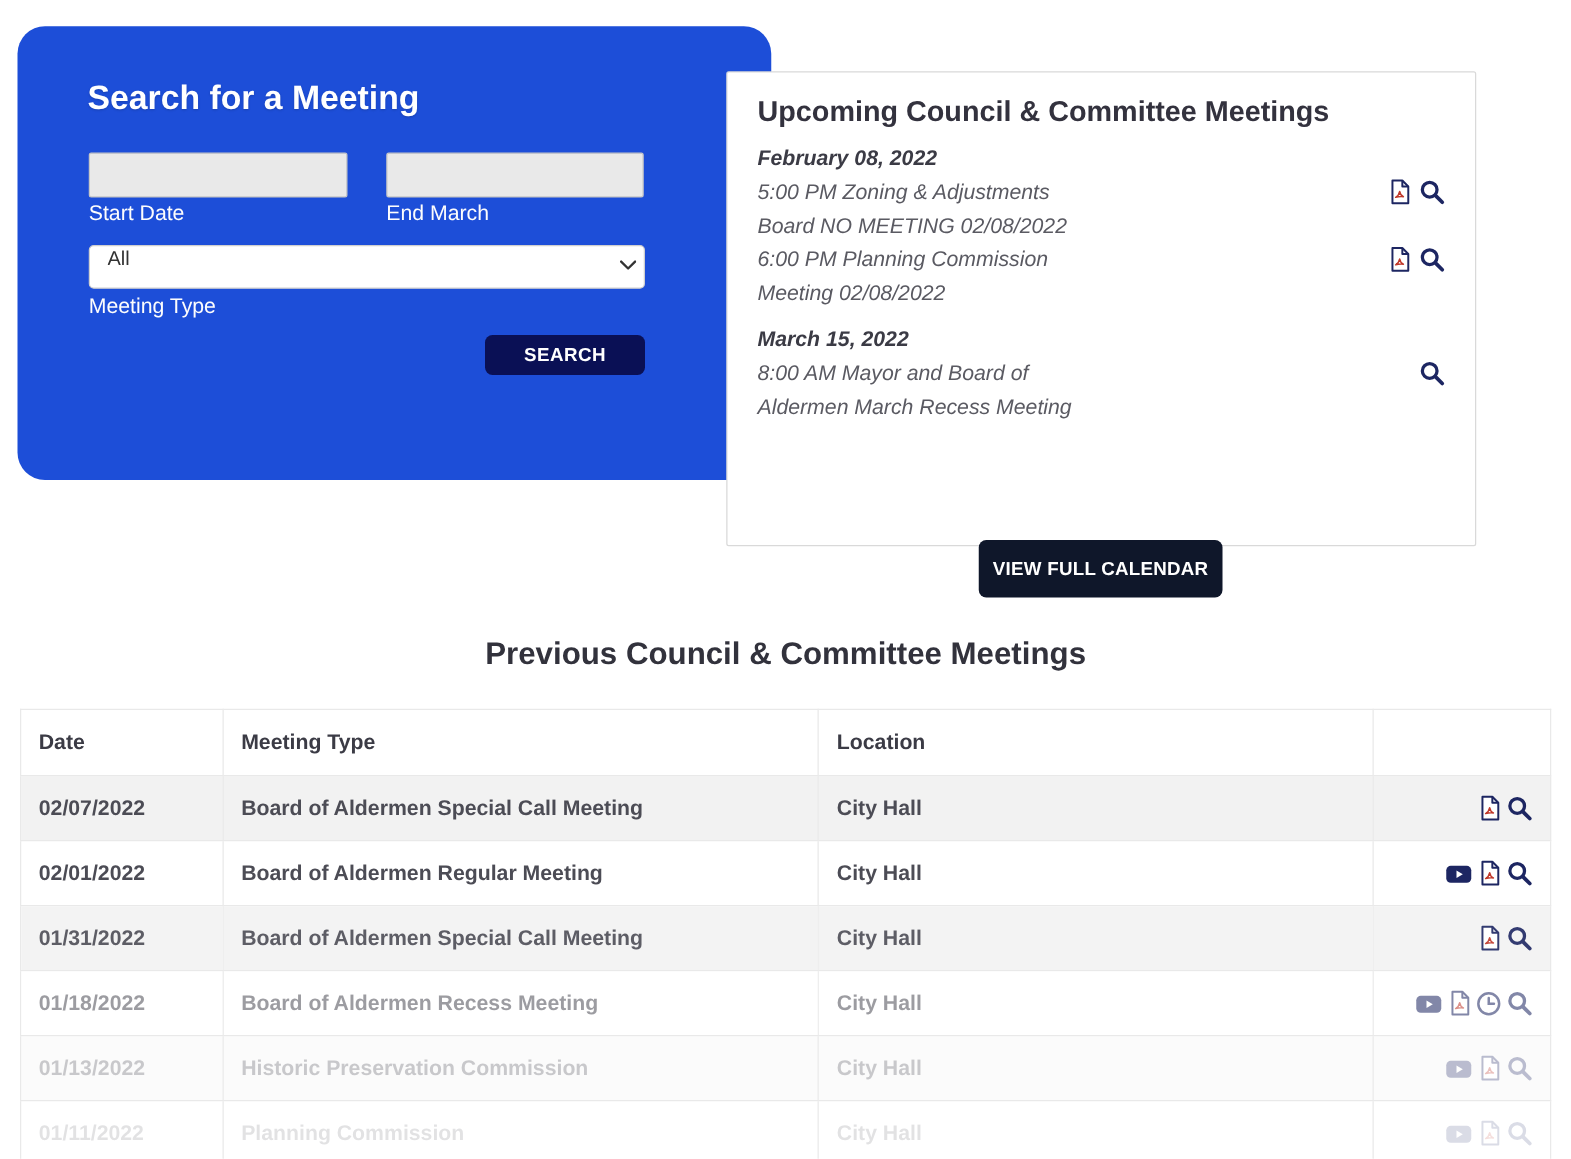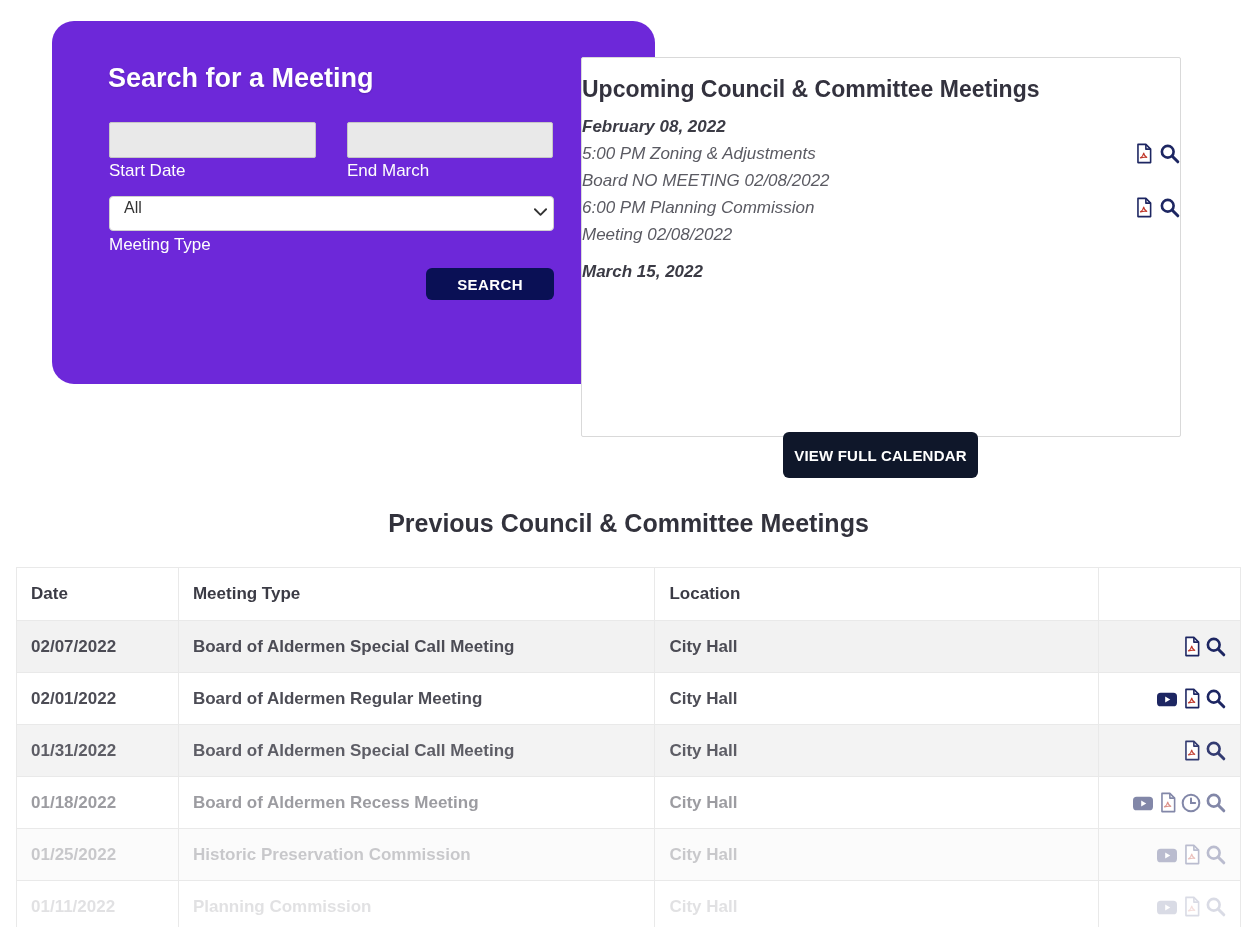--- a/index.html
+++ b/index.html
@@ -2,21 +2,21 @@
 <html><head>
 <meta charset="utf-8">
 <style>
   * { margin:0; padding:0; box-sizing:border-box; }
   html,body { width:1257px; height:927px; overflow:hidden; background:#ffffff;
     font-family:"Liberation Sans", sans-serif; }
   .page { position:relative; width:1257px; height:927px; }
 
   
   .search-panel { position:absolute; left:14px; top:21px; width:603px; height:363px;
-    background:#6d28d9; border-radius:22px;margin-left:38px; }
+    background:#1d4ed8; border-radius:22px; }
   .search-title { position:absolute; left:56px; top:42px; color:#ffffff;
     font-size:27px; font-weight:700; text-shadow:0 1px 2px rgba(0,0,0,.18); }
   .date-input { position:absolute; top:101px; height:36px; background:#e9e9e9;
     border:1px solid #c6c6c6; border-radius:2px; font-size:16px; color:#333; padding:0 8px; }
   #start-date { left:57px; width:207px; }
   #end-date   { left:295px; width:206px; }
   .field-label { position:absolute; top:140px; color:#fdfdfd; font-size:17px; }
   .lbl-start { left:57px; } .lbl-end { left:295px; }
   .type-select { position:absolute; left:57px; top:175px; width:445px; height:35px;
     background:#ffffff; border:1px solid #cfcfcf; border-radius:4px; font-size:16px;
@@ -24,21 +24,21 @@
     font-family:"Liberation Sans", sans-serif; }
   .select-chevron { position:absolute; left:482px; top:187px; pointer-events:none; }
   .lbl-type { top:214px; left:57px; }
   .search-btn { position:absolute; left:374px; top:247px; width:128px; height:32px;
     background:#0a1055; color:#ffffff; border:none; border-radius:6px; font-size:15px;
     font-weight:700; letter-spacing:.4px; cursor:pointer; font-family:"Liberation Sans", sans-serif; }
 
   
   .upcoming-panel { position:absolute; left:581px; top:57px; width:600px; height:380px;
     background:#ffffff; border:1px solid #d9d9d9; border-radius:2px; z-index:2;
-    padding:16px 0; }
+    padding:16px 24px; }
   .upcoming-title { font-size:23px; font-weight:600; color:#33323e; margin-top:2px; }
   .meeting-group { margin-top:10px;font-style:italic; }
   .group-date { font-size:17px; font-weight:700; color:#3b3b45; line-height:27px; }
   .meeting-row { display:flex; align-items:flex-start; }
   .meeting-text { width:262px; font-size:17px; line-height:27px; color:#5a5a62; }
   .meeting-icons { margin-left:auto; display:flex; gap:6px; align-items:center;
     height:27px; color:#1d2662; }
   .icon-svg { display:block; }
 
   .view-cal-btn { position:absolute; left:783px; top:432px; width:195px; height:46px;
@@ -114,20 +114,29 @@
             <svg class="icon-svg" width="21" height="21" viewBox="0 0 24 24">
     <circle cx="10" cy="10" r="6.7" fill="none" stroke="currentColor" stroke-width="3"></circle>
     <line x1="15.2" y1="15.2" x2="21.5" y2="21.5" stroke="currentColor" stroke-width="3.4" stroke-linecap="round"></line>
   </svg>
           </div>
       </div>
     </div>
 
     <div class="meeting-group">
       <div class="group-date">March 15, 2022</div>
+      <div class="meeting-row">
+        <div class="meeting-text">8:00 AM Mayor and Board of Aldermen March Recess Meeting</div>
+        <div class="meeting-icons">
+            <svg class="icon-svg" width="21" height="21" viewBox="0 0 24 24">
+    <circle cx="10" cy="10" r="6.7" fill="none" stroke="currentColor" stroke-width="3"></circle>
+    <line x1="15.2" y1="15.2" x2="21.5" y2="21.5" stroke="currentColor" stroke-width="3.4" stroke-linecap="round"></line>
+  </svg>
+          </div>
+      </div>
     </div>
   </div>
 
   <button class="view-cal-btn">VIEW FULL CALENDAR</button>
 
   <div class="previous-title">Previous Council &amp; Committee Meetings</div>
 
   <table class="meetings-table">
     <thead>
       <tr>
@@ -243,21 +252,21 @@
                 <svg class="icon-svg" width="21" height="21" viewBox="0 0 24 24">
     <circle cx="10" cy="10" r="6.7" fill="none" stroke="currentColor" stroke-width="3"></circle>
     <line x1="15.2" y1="15.2" x2="21.5" y2="21.5" stroke="currentColor" stroke-width="3.4" stroke-linecap="round"></line>
   </svg>
               </span>
             </span>
           </td>
         </tr>
 
         <tr style="opacity: 0.3;">
-          <td>01/25/2022</td>
+          <td>01/13/2022</td>
           <td>Historic Preservation Commission</td>
           <td>City Hall</td>
           <td class="actions-cell">
             <span class="row-icons">
               <span>
                 <svg class="icon-svg" width="22" height="20" viewBox="0 0 24 22">
     <rect x="1" y="4" width="22" height="15" rx="4" fill="currentColor"></rect>
     <path d="M10 8.2v6.6l5.6-3.3z" fill="#ffffff"></path>
   </svg>
               </span>

